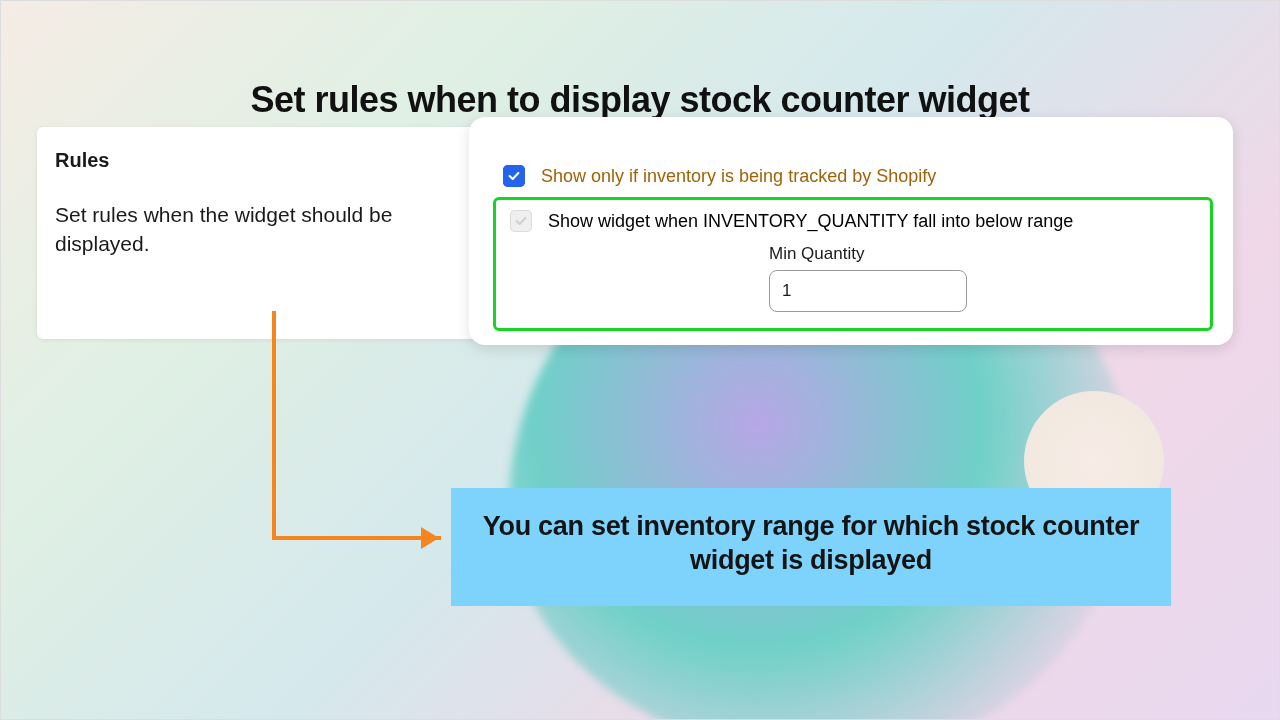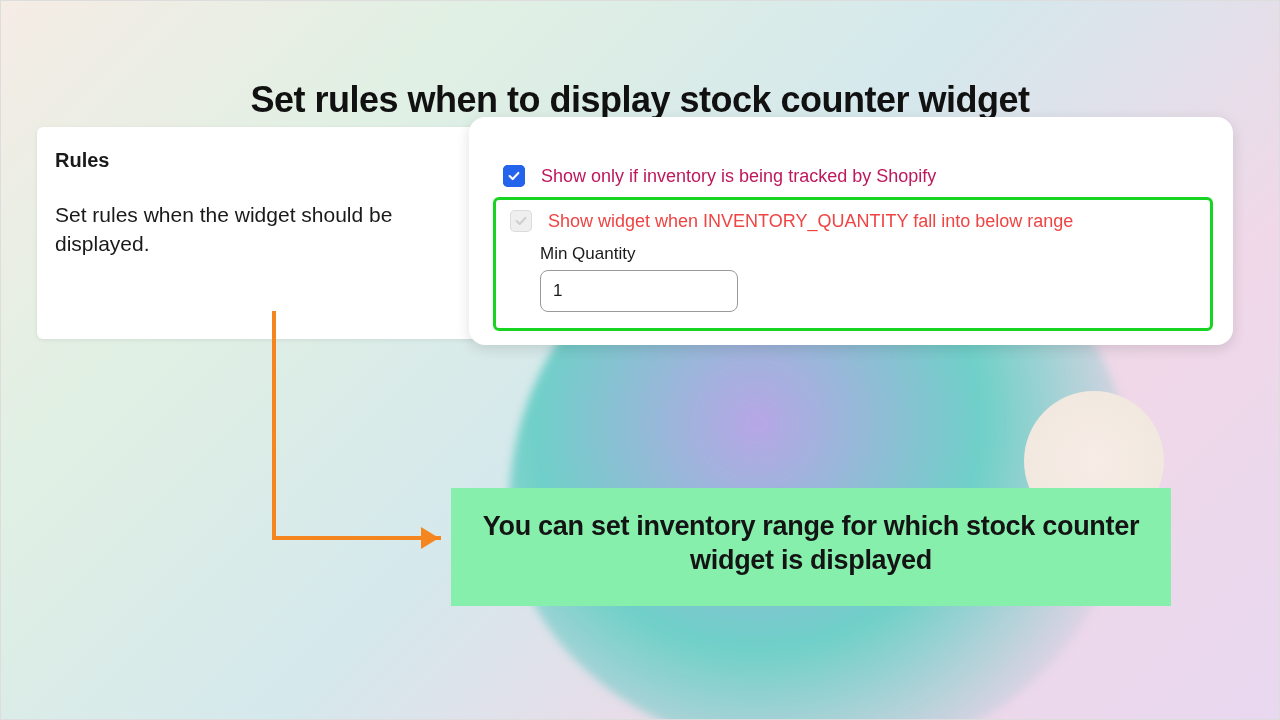--- a/index.html
+++ b/index.html
@@ -105,36 +105,35 @@
       background: #2463eb;
       box-shadow: inset 0 0 0 1px #2463eb;
     }
     .chk.disabled {
       background: #efefef;
       box-shadow: inset 0 0 0 1px #dcdcdc;
     }
     .chk svg { width: 14px; height: 14px; }
     .chk-label {
       font-size: 18px;
-      color: #be185d;
-    }
-    .chk-label.muted { color: #ef4444; }
+      color: #a16207;
+    }
+    .chk-label.muted { color: #000000; }
 
     .highlight-box {
       border: 3px solid #17d322;
       border-radius: 6px;
       padding: 10px 14px 16px 14px;
       margin-top: 0;
     }
     .qty-row {
       display: flex;
       justify-content: center;
       gap: 0;
       padding: 0 0 0 30px;
-      flex-direction: column;
     }
     .qty-col { display:flex; flex-direction:column; gap:6px; }
     .qty-col label { font-size: 17px; color: #1a1a1a; }
     .qty-input {
       width: 198px;
       height: 42px;
       border: 1px solid #999;
       border-radius: 8px;
       padding: 0 12px;
       font-size: 17px;
@@ -150,21 +149,21 @@
       z-index: 3;
       overflow: visible;
     }
 
     .callout {
       position: absolute;
       left: 450px;
       top: 487px;
       width: 720px;
       padding: 22px 26px 28px 26px;
-      background: #86efac;
+      background: #7dd3fc;
       z-index: 2;
       text-align: center;
     }
     .callout-text {
       font-size: 27px;
       font-weight: 800;
       color: #141414;
       line-height: 1.25;
       letter-spacing: -0.3px;
     }

